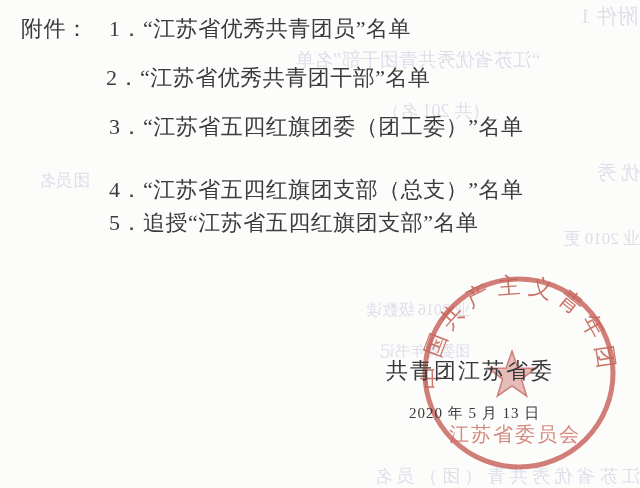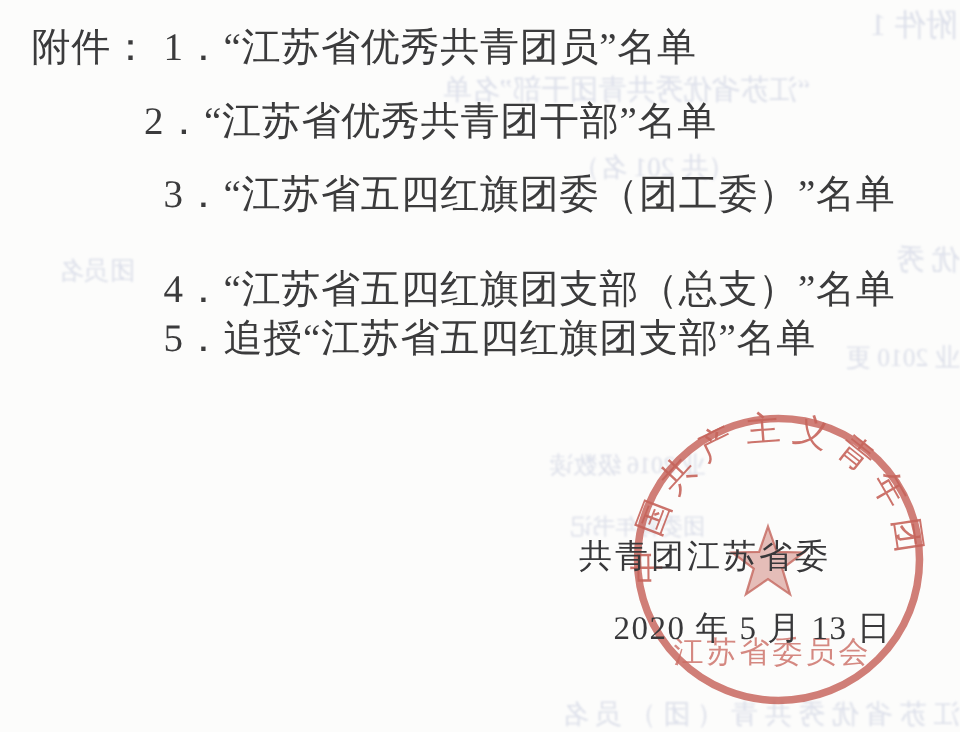--- a/index.html
+++ b/index.html
@@ -6,36 +6,36 @@
   .page{
     position:relative;
     width:640px;height:488px;
     background:#fcfcfb;
     overflow:hidden;
     font-family:"Liberation Serif","DejaVu Serif",serif;
   }
   
   .line{
     position:absolute;
-    font-size:26px;
+    font-size:22px;
     color:#3b3b3c;
     letter-spacing:0.5px;
     white-space:nowrap;
     z-index:3;
   }
   .att-label{display:inline-block;width:88px;}
   .att-number{display:inline-block;}
   .signature{
     position:absolute;left:386px;top:356px;
     font-size:22px;color:#38383a;letter-spacing:2px;
     white-space:nowrap;z-index:3;
   }
   .date{
     position:absolute;left:409px;top:404px;
-    font-size:22px;color:#38383a;letter-spacing:1px;
+    font-size:15px;color:#38383a;letter-spacing:1px;
     white-space:nowrap;z-index:3;
   }
   
   .seal{
     position:absolute;left:419px;top:273px;
     width:200px;height:200px;
     z-index:2;opacity:0.88;
   }
   
   .bleed{
@@ -72,21 +72,21 @@
       <textPath href="#arcPath" startOffset="12">中国共产主义青年团</textPath>
     </text>
     <polygon points="93,78 98.9,94.9 116.8,95.3 102.5,106.1 107.7,123.2 93,113 78.3,123.2 83.5,106.1 69.2,95.3 87.1,94.9" fill="#cc7a70" fill-opacity="0.55" stroke="#bd5248" stroke-opacity="0.8" stroke-width="1.5"></polygon>
     <text x="96" y="168" text-anchor="middle" font-size="20" letter-spacing="2" fill="#c4574d" fill-opacity="0.8">江苏省委员会</text>
   </svg>
 
   <div class="line" style="left:21px;top:14px;">
     <span class="att-label">附件：</span><span class="att-number">1．</span><span>“江苏省优秀共青团员”名单</span>
   </div>
 
-  <div class="line" style="left:96px;top:63px;">
+  <div class="line" style="left:106px;top:63px;">
     <span class="att-number">2．</span><span>“江苏省优秀共青团干部”名单</span>
   </div>
 
   <div class="line" style="left:109px;top:112px;">
     <span class="att-number">3．</span><span>“江苏省五四红旗团委（团工委）”名单</span>
   </div>
 
   <div class="line" style="left:109px;top:175px;">
     <span class="att-number">4．</span><span>“江苏省五四红旗团支部（总支）”名单</span>
   </div>

